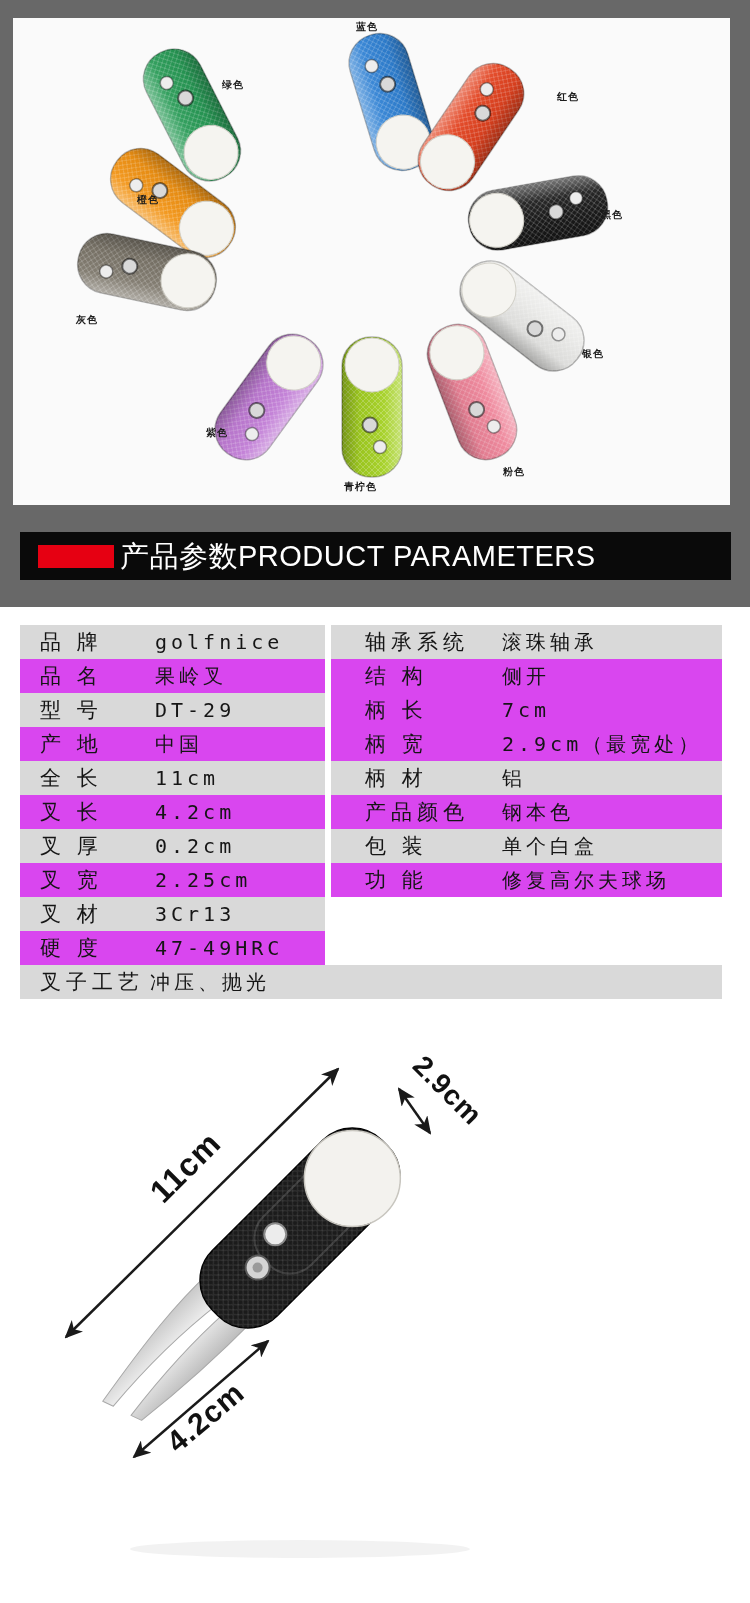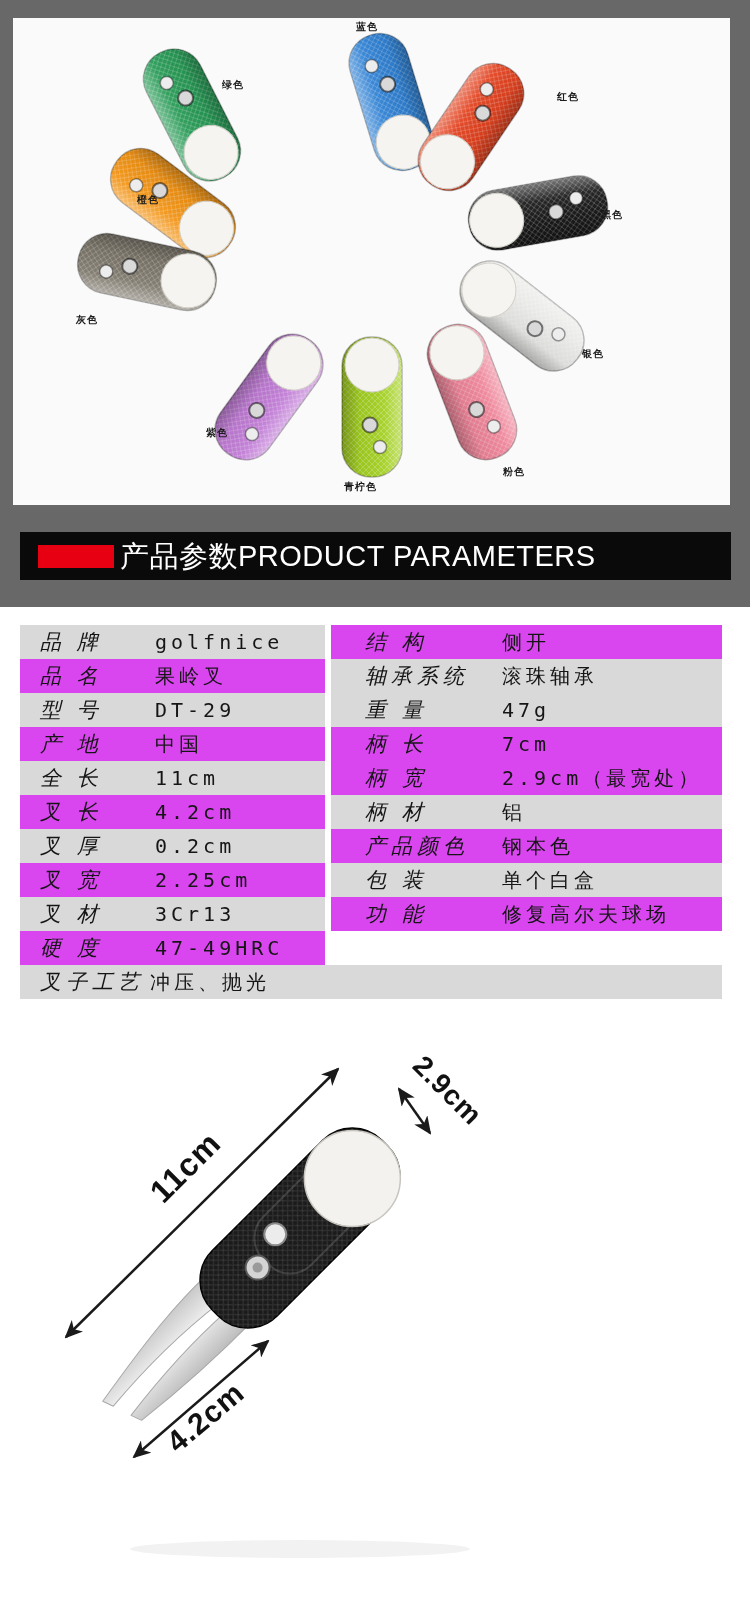--- a/index.html
+++ b/index.html
@@ -22,21 +22,21 @@
   .banner-title{position:absolute;left:100px;top:0;height:60px;line-height:48px;
                 color:#ffffff;font-size:29px;letter-spacing:.5px;white-space:nowrap;}
 
   
   .ptable{position:absolute;left:20px;top:625px;width:702px;height:374px;font-size:21px;}
   .pcol{position:absolute;top:0;}
   .pcol-left{left:0;width:305px;}
   .pcol-right{left:311px;width:391px;}
   .prow{position:relative;height:34px;line-height:34px;background:#d946ef;}
   .prow.alt{background:#d9d9d9;}
-  .plabel{position:absolute;letter-spacing:5px;color:#151515;white-space:nowrap;font-style:italic;}
+  .plabel{position:absolute;letter-spacing:5px;color:#151515;white-space:nowrap;}
   .pvalue{position:absolute;font-family:"DejaVu Sans Mono","DejaVu Sans",monospace;
           font-size:20px;letter-spacing:4px;color:#151515;white-space:nowrap;}
   .pcol-left .plabel{left:20px;} .pcol-left .pvalue{left:135px;}
   .pcol-right .plabel{left:34px;} .pcol-right .pvalue{left:171px;}
   .prow-footer{position:absolute;left:0;top:340px;width:702px;height:34px;line-height:34px;background:#d9d9d9;}
   .prow-footer .plabel{left:20px;} .prow-footer .pvalue{left:130px;}
 
   
   .diagram{position:absolute;left:0;top:1003px;width:750px;height:600px;}
   .dim-line{stroke:#1a1a1a;stroke-width:2.5;}
@@ -210,31 +210,27 @@
       <div class="prow alt">
           <span class="plabel">叉 材</span>
           <span class="pvalue">3Cr13</span>
         </div>
       <div class="prow">
           <span class="plabel">硬 度</span>
           <span class="pvalue">47-49HRC</span>
         </div>
     </div>
     <div class="pcol pcol-right">
+      <div class="prow alt">
+          <span class="plabel">轴承系统</span>
+          <span class="pvalue">滚珠轴承</span>
+        </div>
       <div class="prow">
           <span class="plabel">结 构</span>
           <span class="pvalue">侧开</span>
-        </div>
-      <div class="prow alt">
-          <span class="plabel">轴承系统</span>
-          <span class="pvalue">滚珠轴承</span>
-        </div>
-      <div class="prow alt">
-          <span class="plabel">重 量</span>
-          <span class="pvalue">47g</span>
         </div>
       <div class="prow">
           <span class="plabel">柄 长</span>
           <span class="pvalue">7cm</span>
         </div>
       <div class="prow">
           <span class="plabel">柄 宽</span>
           <span class="pvalue">2.9cm（最宽处）</span>
         </div>
       <div class="prow alt">

